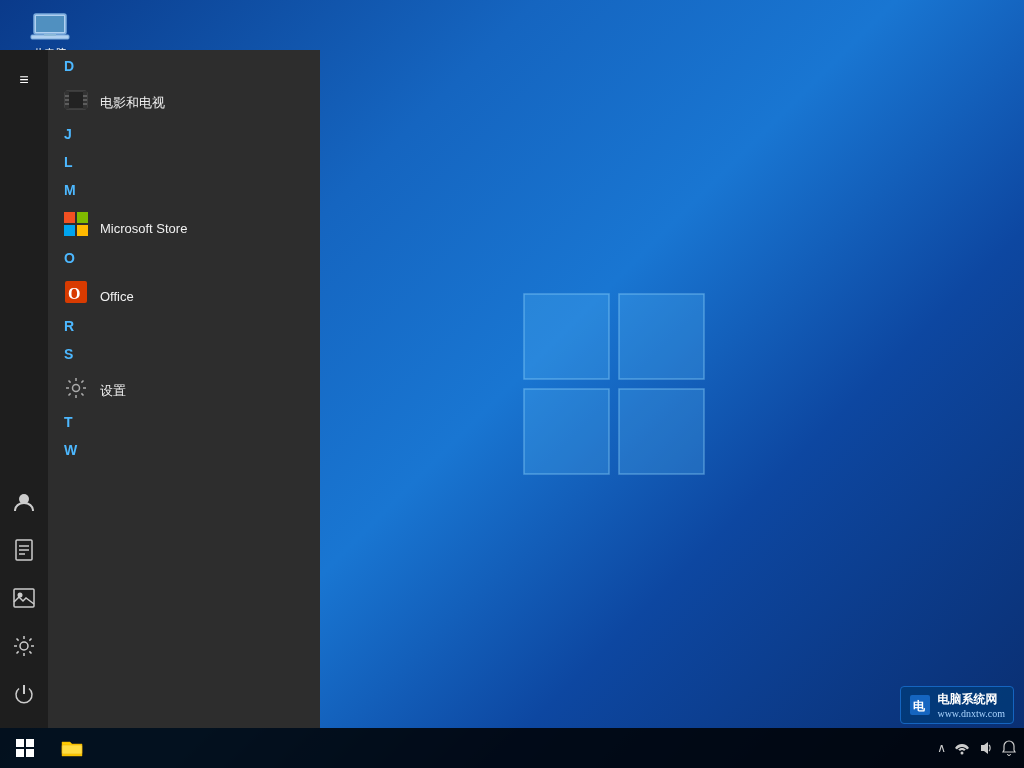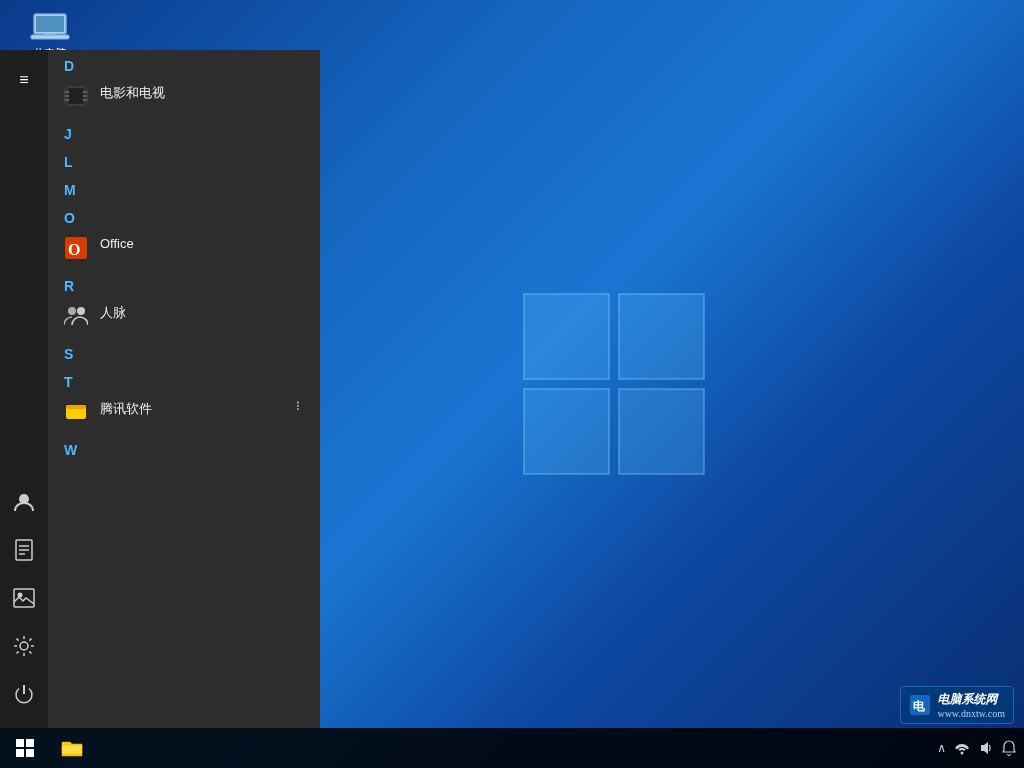--- a/index.html
+++ b/index.html
@@ -187,21 +187,21 @@
     .section-letter {
       font-size: 14px;
       font-weight: 600;
       color: #4db8ff;
       padding: 8px 16px 4px 16px;
       display: block;
     }
 
     .app-item {
       display: flex;
-      align-items: flex-start;
+      align-items: flex-end;
       padding: 6px 16px;
       cursor: pointer;
       color: #f0f0f0;
       font-size: 13px;
       gap: 12px;
       height: 40px;
     }
 
     .app-icon {
       width: 24px;
@@ -322,58 +322,57 @@
           </svg>
         </div>
         <span>电影和电视</span>
       </div>
 
       <span class="section-letter">J</span>
 
       <span class="section-letter">L</span>
 
       <span class="section-letter">M</span>
+      <div class="app-item">
+        <div class="app-icon">
+          <svg width="24" height="24" viewBox="0 0 24 24">
+            <rect x="0" y="0" width="11" height="11" fill="#f25022"></rect>
+            <rect x="13" y="0" width="11" height="11" fill="#7fba00"></rect>
+            <rect x="0" y="13" width="11" height="11" fill="#00a4ef"></rect>
+            <rect x="13" y="13" width="11" height="11" fill="#ffb900"></rect>
+          </svg>
+        </div>
+        <span>Microsoft Store</span>
+      </div>
 
       <span class="section-letter">O</span>
       <div class="app-item">
         <div class="app-icon">
           <svg width="24" height="24" viewBox="0 0 24 24">
             <rect x="1" y="1" width="22" height="22" rx="2" fill="#d83b01"></rect>
             <text x="4" y="19" font-size="16" font-weight="bold" fill="white" font-family="serif">O</text>
           </svg>
         </div>
         <span>Office</span>
       </div>
 
       <span class="section-letter">R</span>
+
+      <span class="section-letter">S</span>
       <div class="app-item">
         <div class="app-icon">
-          <svg width="24" height="22" viewBox="0 0 24 22">
-            <circle cx="8" cy="6" r="4" fill="#aaa"></circle>
-            <path d="M0 20c0-4.4 3.6-8 8-8" stroke="#aaa" stroke-width="1.5" fill="none"></path>
-            <circle cx="17" cy="6" r="4" fill="#ccc"></circle>
-            <path d="M24 20c0-4.4-3.6-8-8-8s-8 3.6-8 8" stroke="#ccc" stroke-width="1.5" fill="none"></path>
+          <svg width="22" height="22" viewBox="0 0 22 22">
+            <circle cx="11" cy="11" r="3.5" fill="none" stroke="#aaa" stroke-width="1.5"></circle>
+            <path d="M11 1v3M11 18v3M1 11h3M18 11h3M3.5 3.5l2.1 2.1M16.4 16.4l2.1 2.1M3.5 18.5l2.1-2.1M16.4 5.6l2.1-2.1" stroke="#aaa" stroke-width="1.5"></path>
           </svg>
         </div>
-        <span>人脉</span>
-      </div>
-
-      <span class="section-letter">S</span>
+        <span>设置</span>
+      </div>
 
       <span class="section-letter">T</span>
-      <div class="app-item">
-        <div class="app-icon">
-          <svg width="22" height="20" viewBox="0 0 22 20">
-            <rect x="1" y="3" width="20" height="14" rx="2" fill="#ffcc00"></rect>
-            <rect x="1" y="3" width="20" height="4" rx="2" fill="#e6a800"></rect>
-          </svg>
-        </div>
-        <span>腾讯软件</span>
-        <span class="expand-arrow">⠇</span>
-      </div>
 
       <span class="section-letter">W</span>
 
       <div style="height: 20px;"></div>
     </div>
   </div>
 
   <div id="taskbar">
     <div class="taskbar-start">
       <svg viewBox="0 0 18 18" fill="white">
@@ -408,18 +407,18 @@
       </svg>
     </div>
   </div>
 
   <div class="watermark">
     <svg class="watermark-logo" viewBox="0 0 22 22">
       <rect x="1" y="1" width="20" height="20" rx="2" fill="#1565c0"></rect>
       <text x="4" y="16" font-size="12" font-weight="bold" fill="white" font-family="sans-serif">电</text>
     </svg>
     <div>
-      <div style="font-size:12px; font-weight:bold;font-style:italic;">电脑系统网</div>
+      <div style="font-size:12px; font-weight:bold;">电脑系统网</div>
       <div style="font-size:10px; color:#aad4ff;font-family:Liberation Serif, serif;">www.dnxtw.com</div>
     </div>
   </div>
 
 </div>
 
 </body></html>

